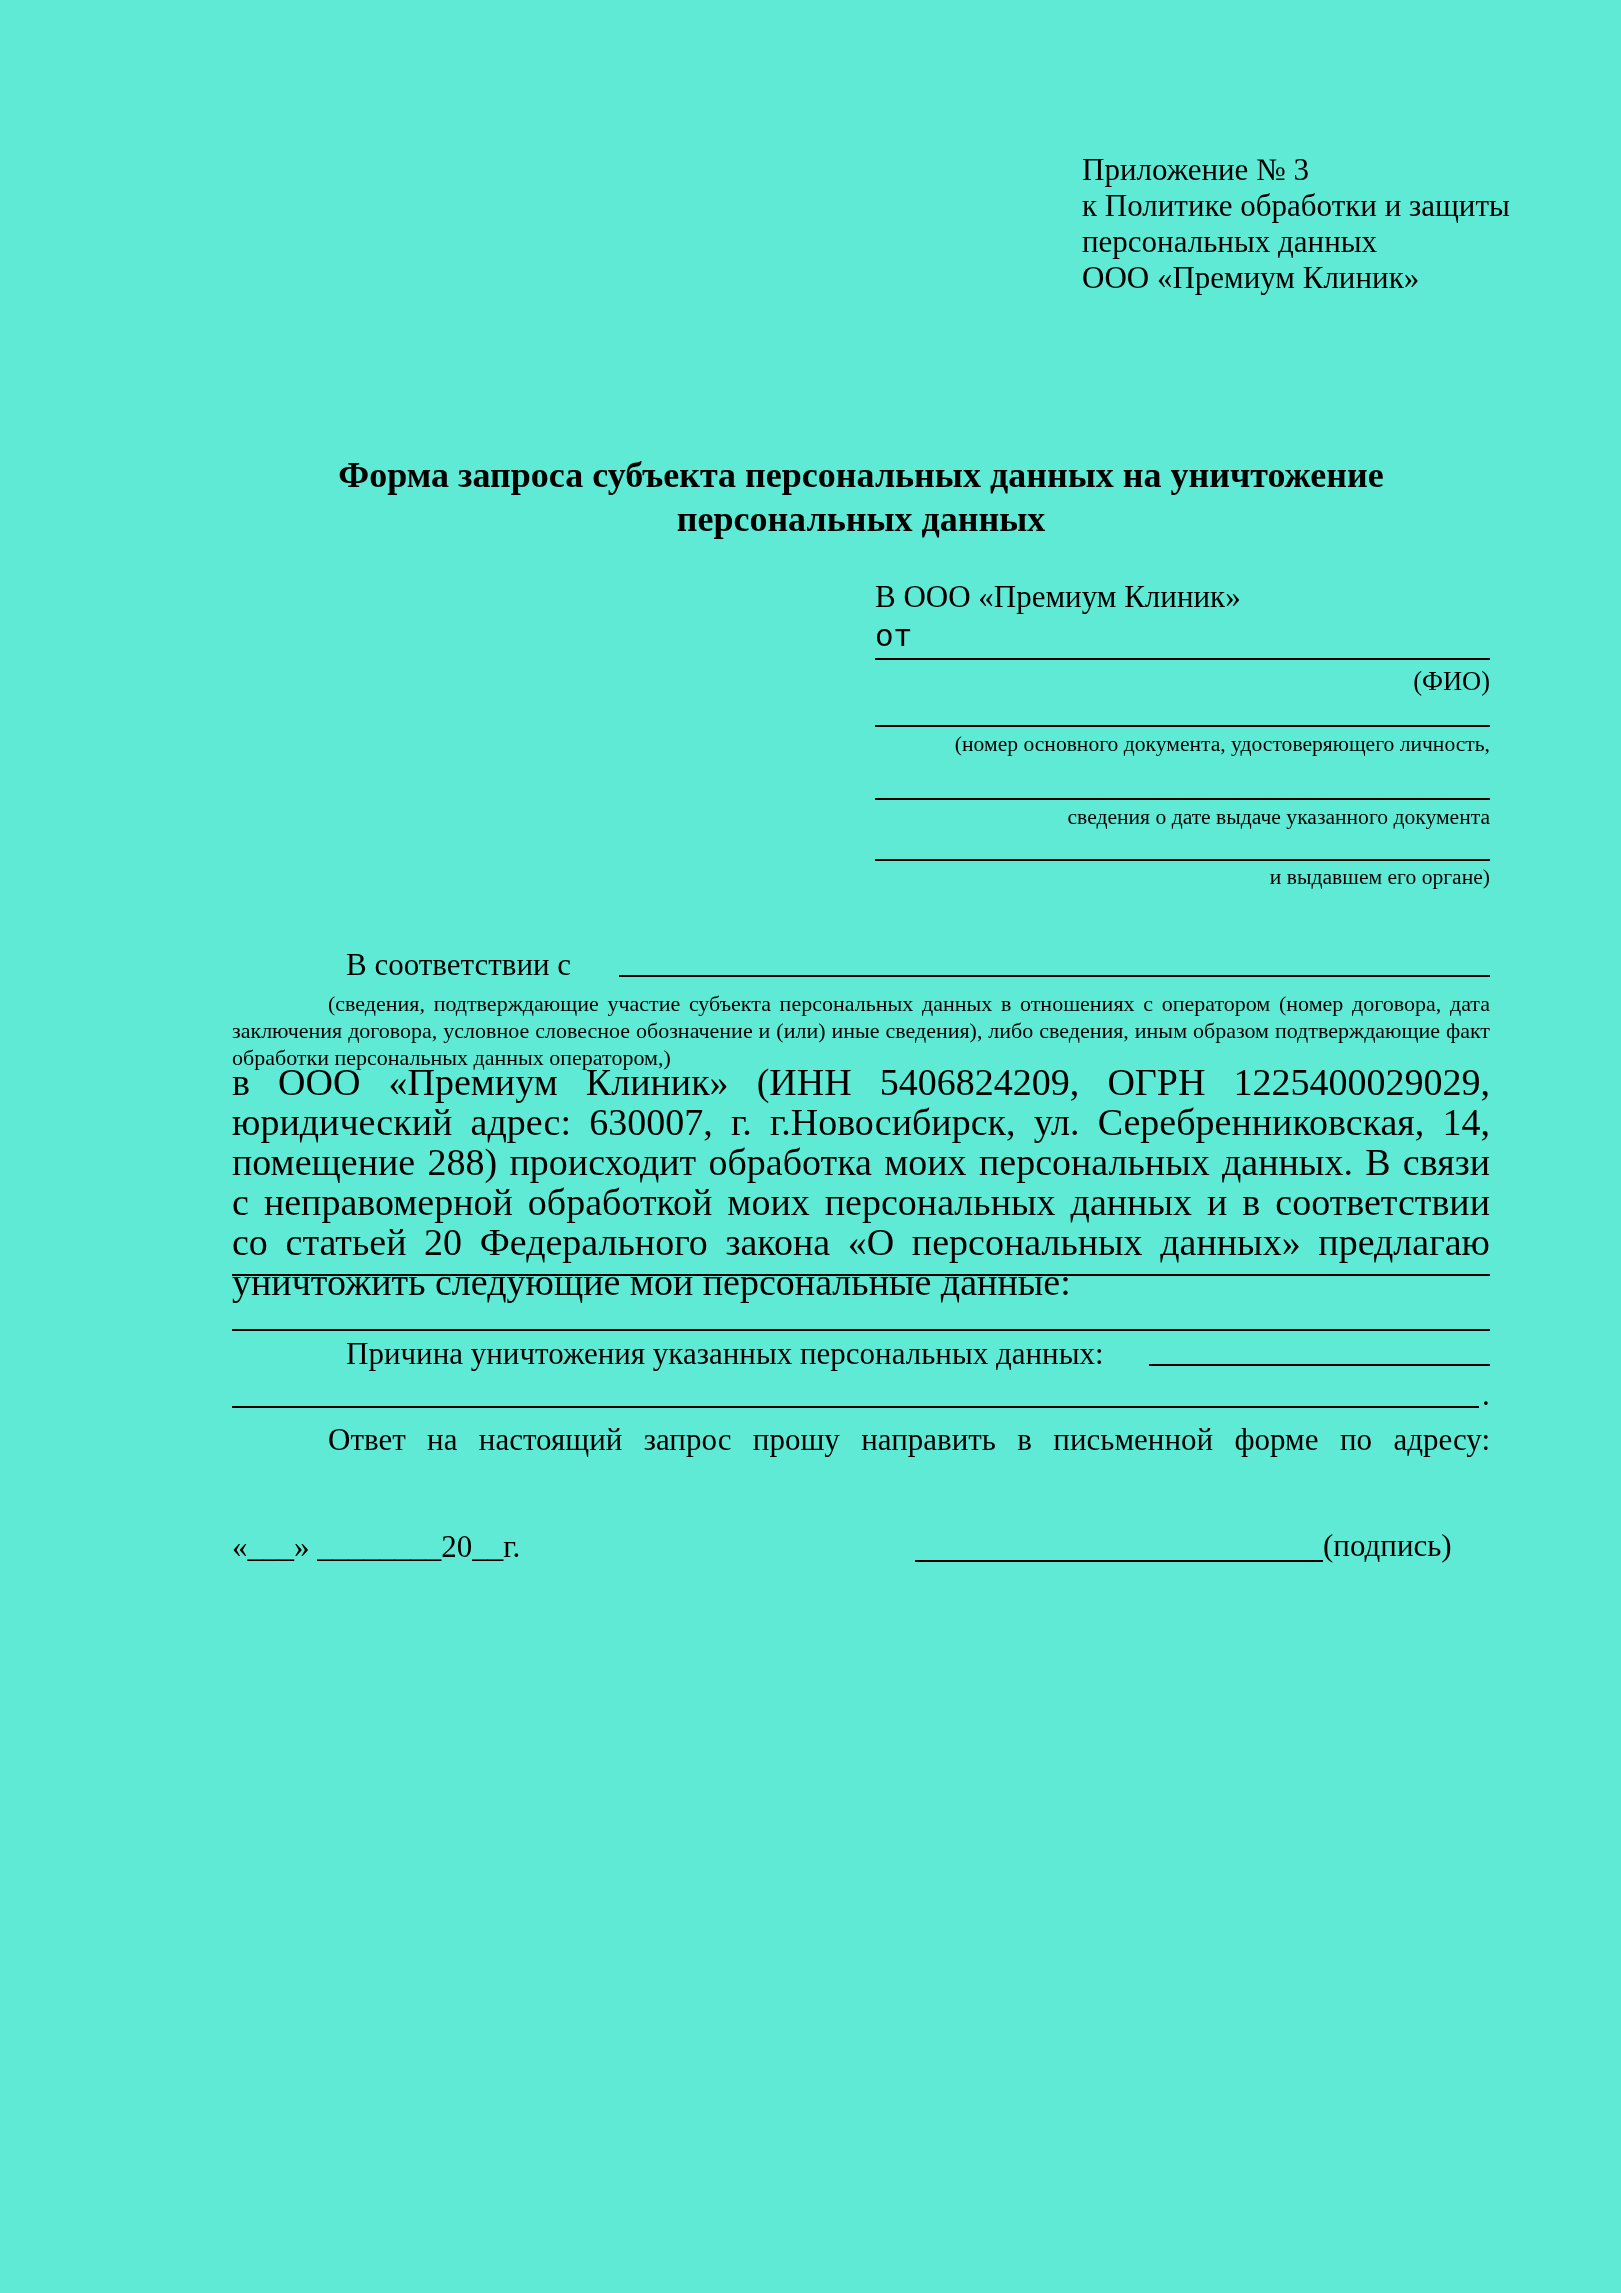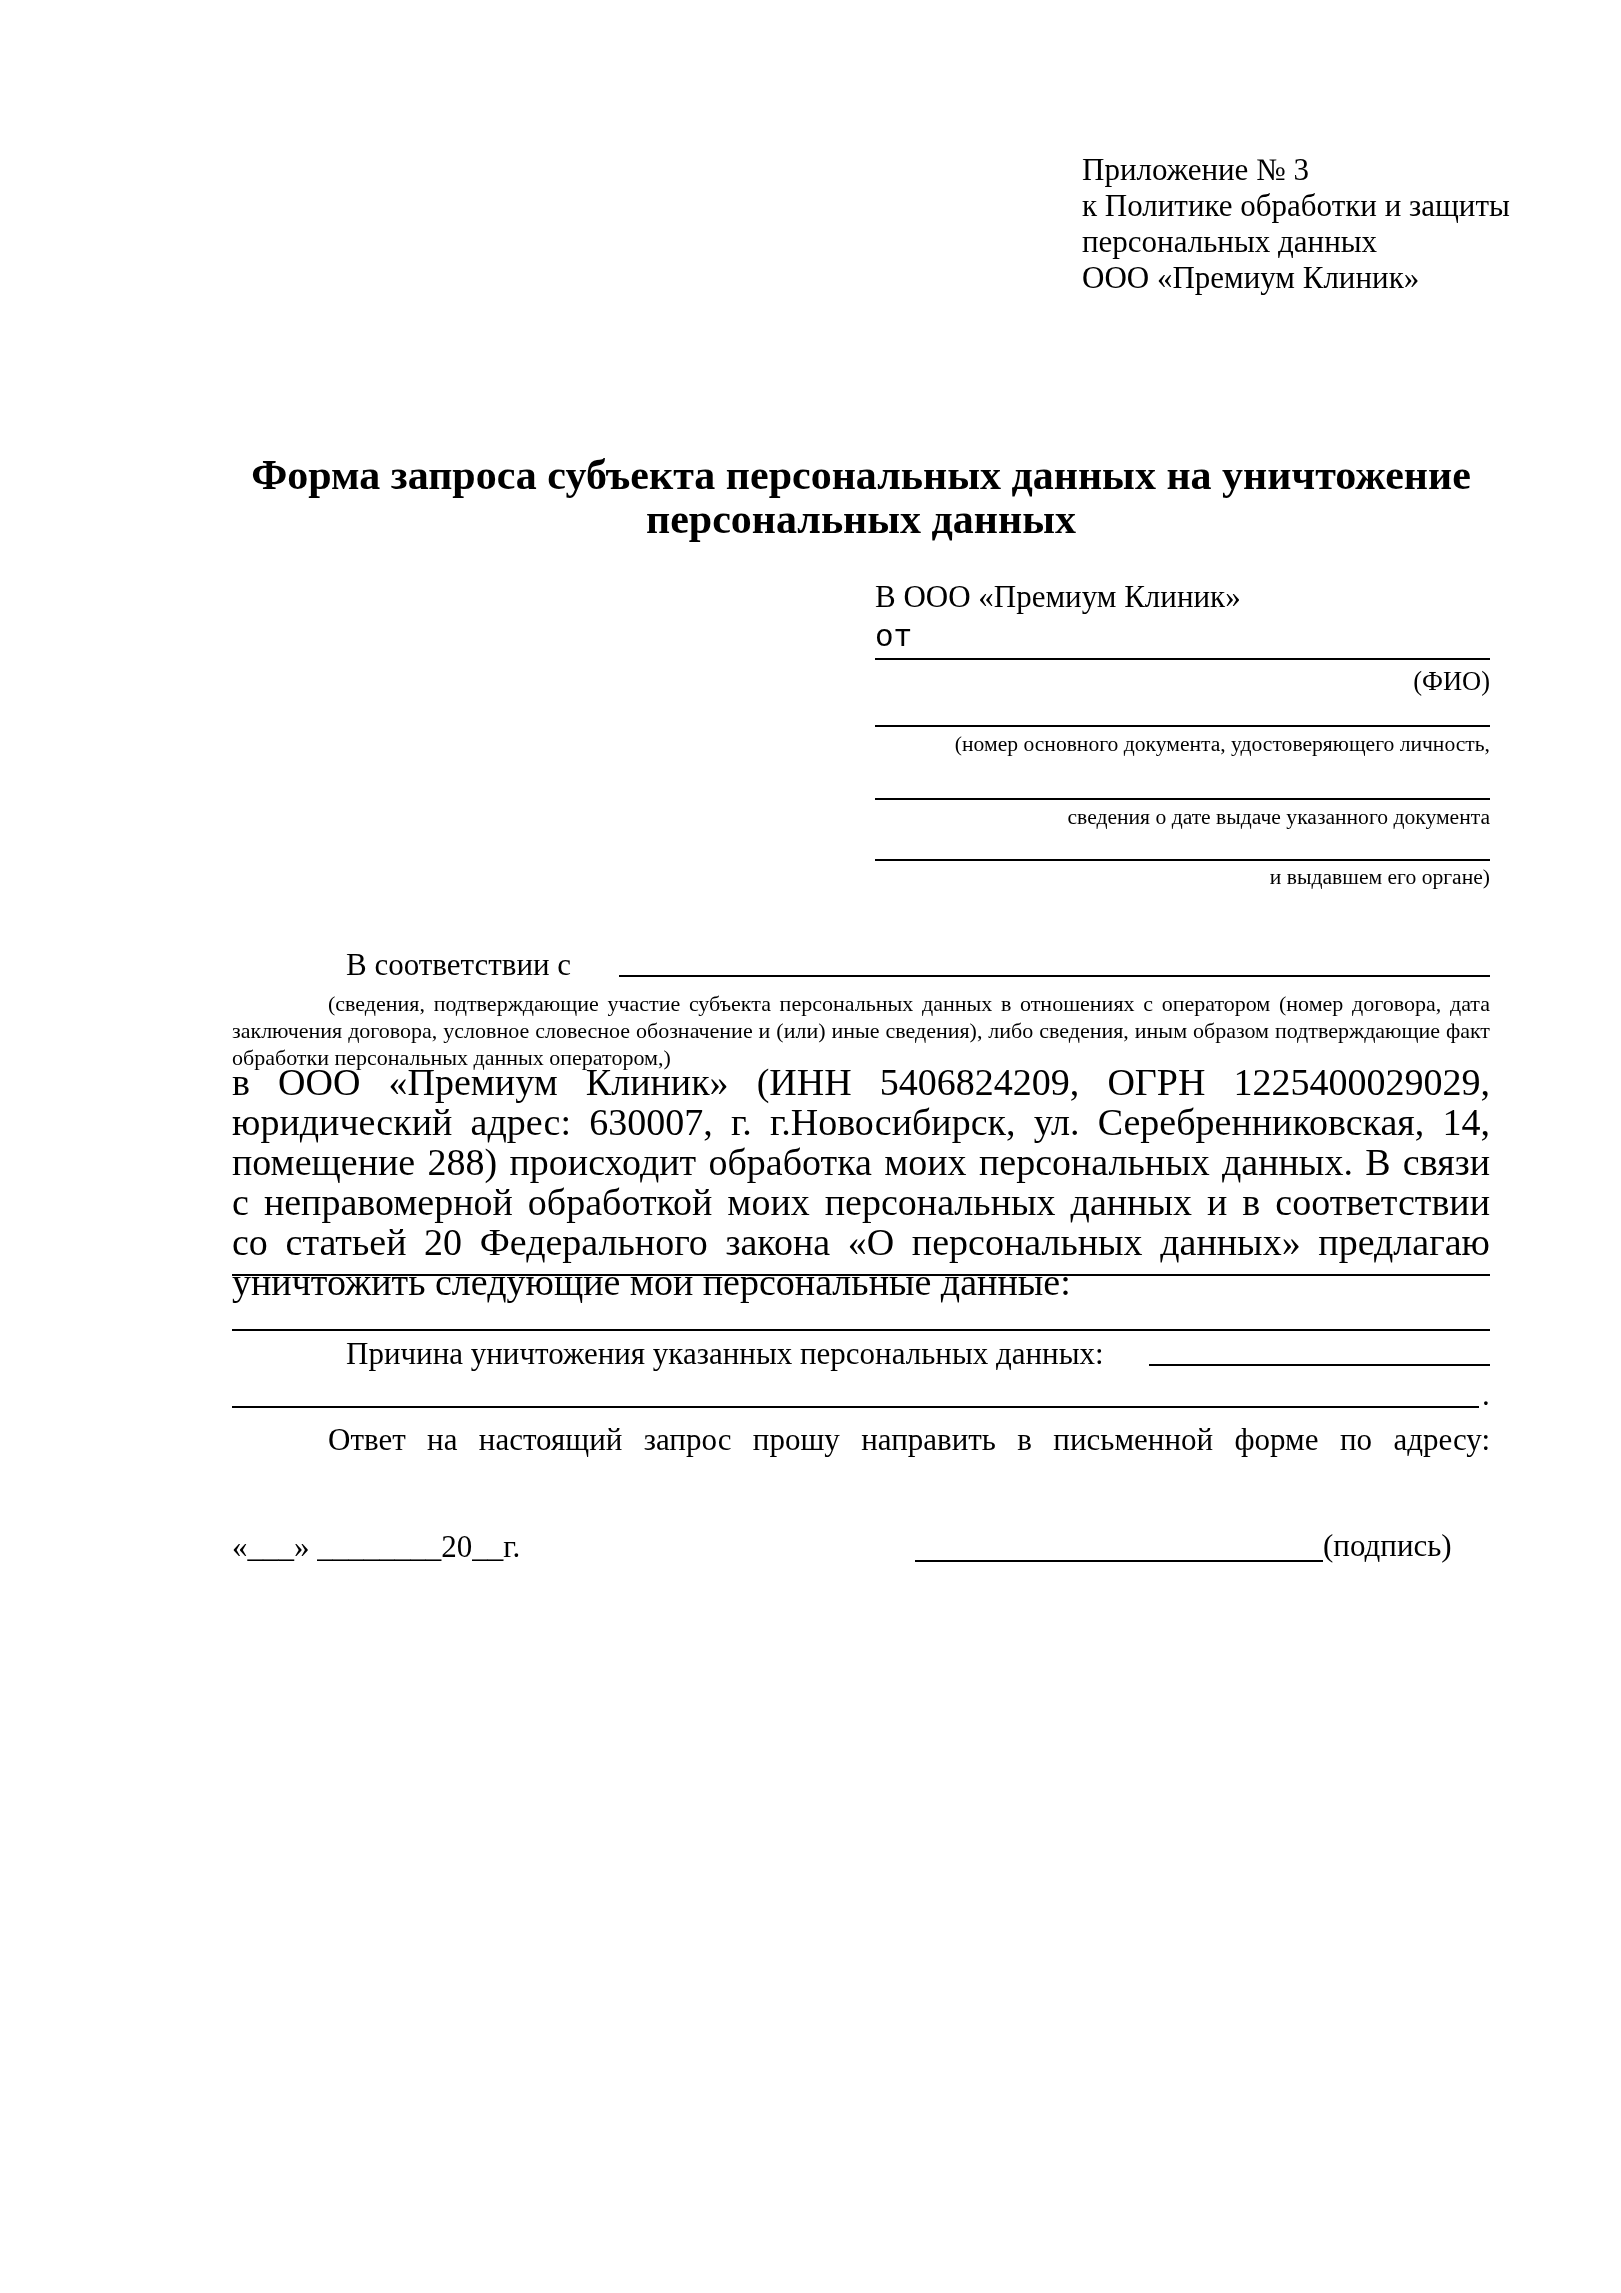--- a/index.html
+++ b/index.html
@@ -1,29 +1,29 @@
 <!DOCTYPE html>
 <html><head>
 <meta charset="utf-8">
 <style>
   html,body{margin:0;padding:0;background:#888;}
   .page{
     position:relative;
     width:1621px;height:2294px;
-    background:#ffffff;
+    background:#5eead4;
     color:#000;
     font-family:"Liberation Serif","DejaVu Serif",serif;
     overflow:hidden;
     margin:0 auto;
   }
   .abs{position:absolute;}
   
   .header-note{left:1082px;top:152px;font-size:31px;line-height:36px;white-space:nowrap;}
   
-  .doc-title{left:232px;top:453px;width:1258px;text-align:center;font-weight:bold;font-size:42px;line-height:44px;}
+  .doc-title{left:232px;top:453px;width:1258px;text-align:center;font-weight:bold;font-size:36px;line-height:44px;}
   
   .addr-to{left:875px;top:579px;font-size:31px;white-space:nowrap;}
   .addr-from{left:875px;top:620px;font-size:31px;font-family:Liberation Mono, monospace;}
   .blank-line{border-top:2.9px solid #000;height:0;}
   .w-addr{left:875px;width:615px;}
   .addr-caption{left:875px;width:615px;text-align:right;}
   .cap-fio{font-size:26.5px;}
   .cap-small{font-size:21.6px;}
   
   .row{display:flex;align-items:flex-end;font-size:31px;gap:18px;}

